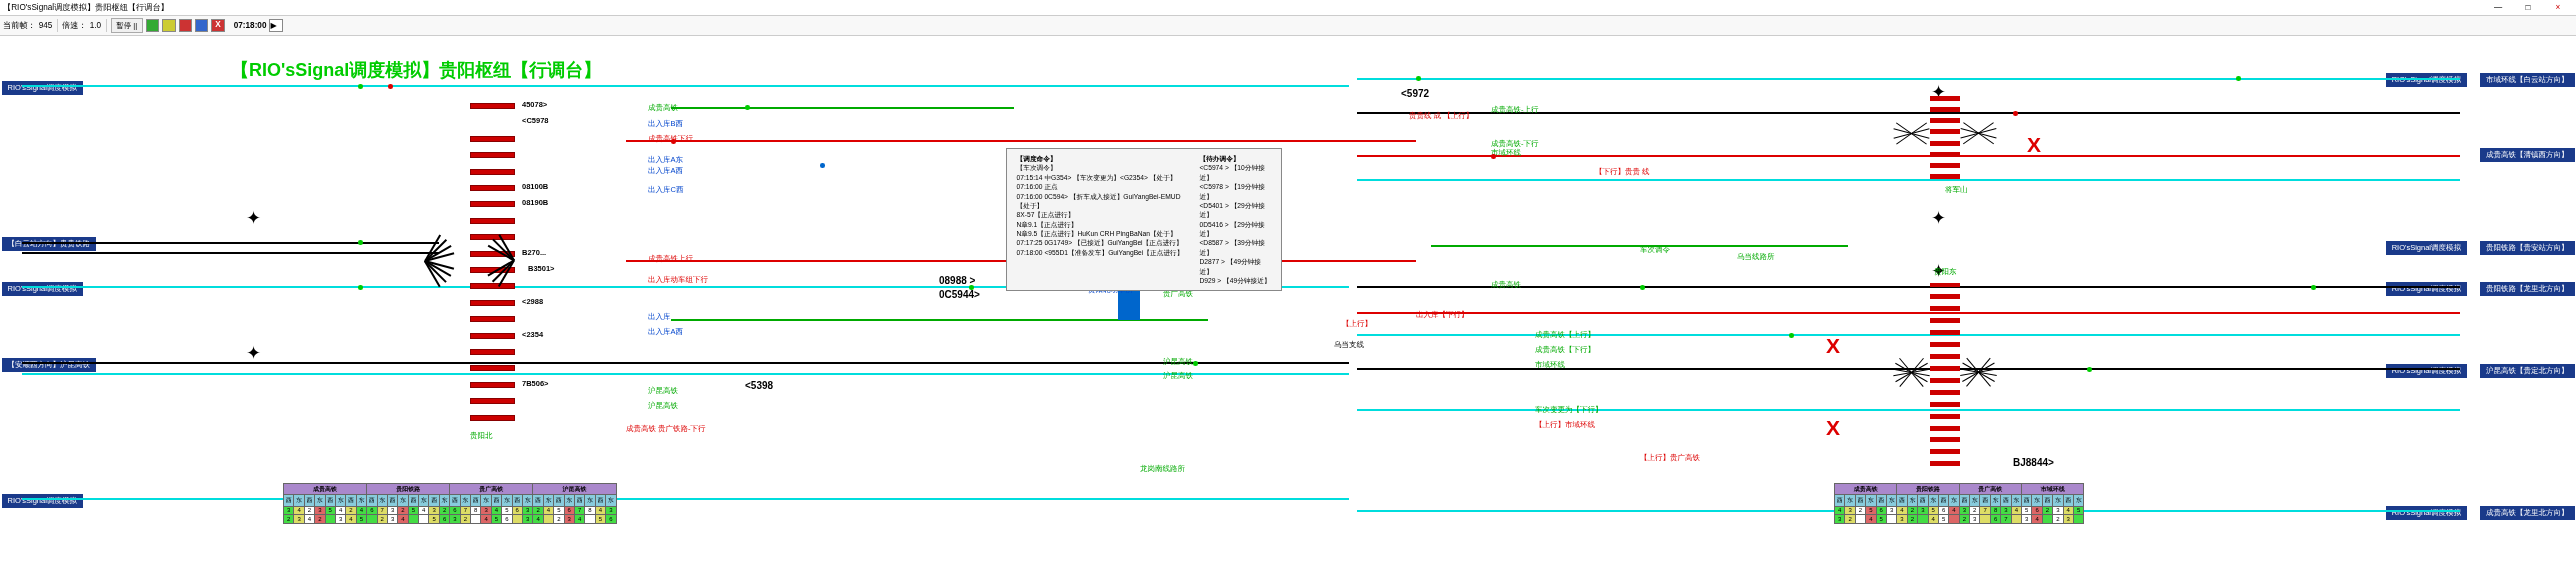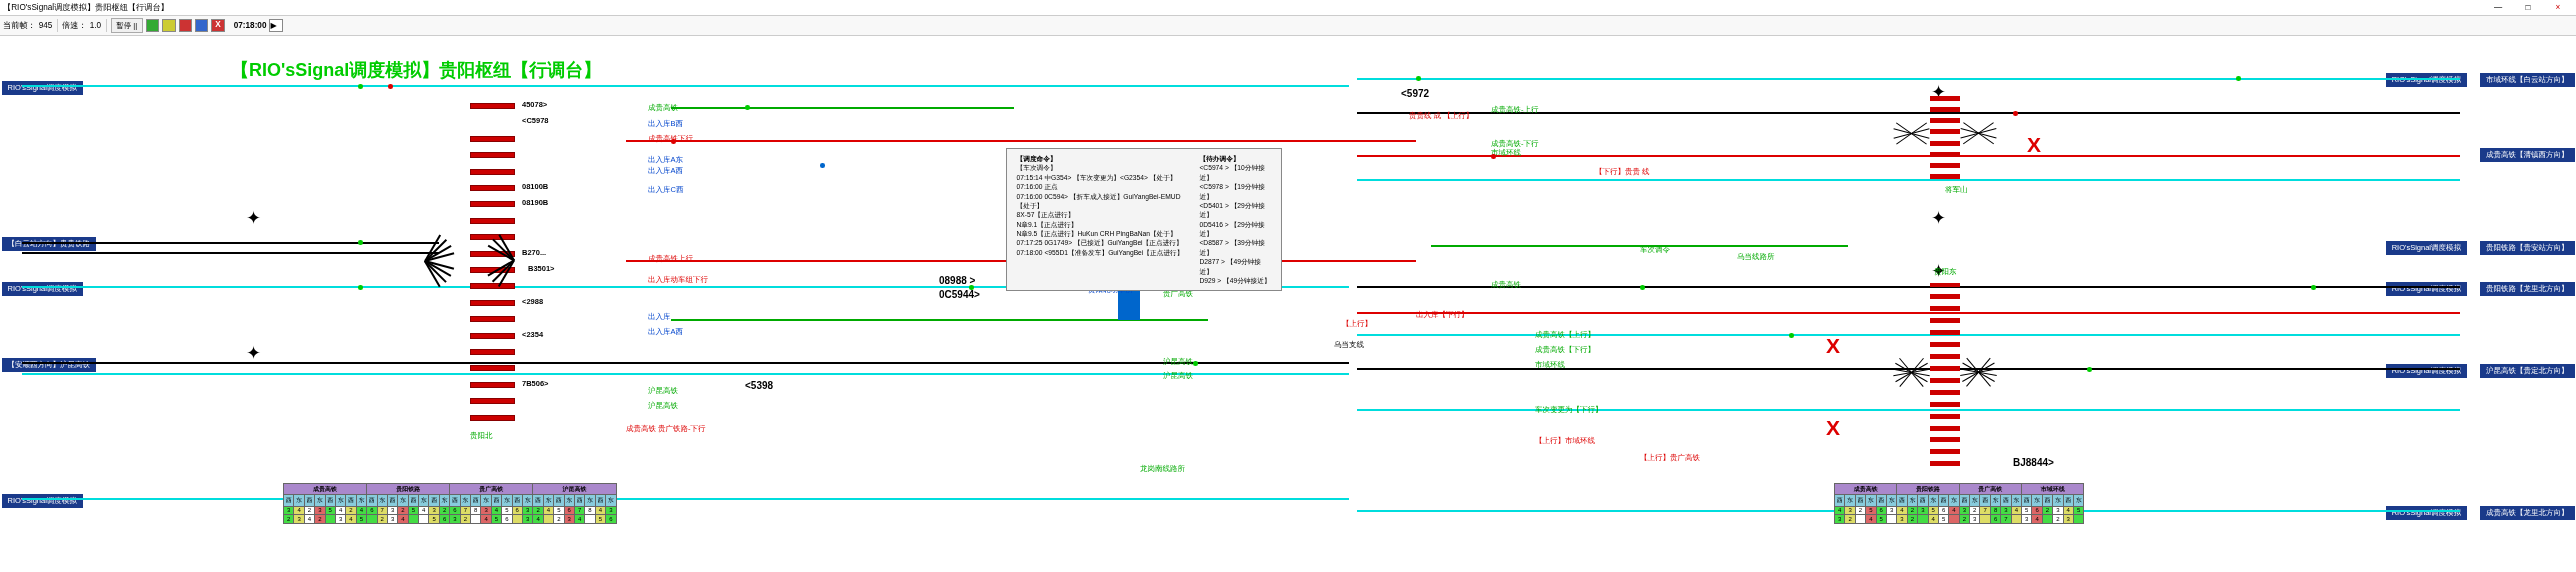--- a/index.html
+++ b/index.html
@@ -207,21 +207,21 @@
   <div class="lbl green" style="left:1491px;top:69px">成贵高铁-上行</div>
   <div class="lbl green" style="left:1491px;top:103px">成贵高铁-下行</div>
   <div class="lbl green" style="left:1491px;top:112px">市域环线</div>
   <div class="lbl red" style="left:1416px;top:274px">出入库【下行】</div>
   <div class="lbl green" style="left:1491px;top:244px">成贵高铁</div>
   <div class="lbl green" style="left:1640px;top:209px">车次调令</div>
   <div class="lbl green" style="left:1535px;top:294px">成贵高铁【上行】</div>
   <div class="lbl green" style="left:1535px;top:309px">成贵高铁【下行】</div>
   <div class="lbl green" style="left:1535px;top:324px">市域环线</div>
   <div class="lbl green" style="left:1535px;top:369px">车次变更为【下行】</div>
-  <div class="lbl red" style="left:1535px;top:400px">【上行】市域环线</div>
+  <div class="lbl red" style="left:1535px;top:384px">【上行】市域环线</div>
   <div class="lbl red" style="left:1640px;top:417px">【上行】贵广高铁</div>
   <div class="lbl red" style="left:1342px;top:283px">【上行】</div>
   <div class="lbl black" style="left:1334px;top:304px">乌当支线</div>
 
   <div class="trainlbl" style="left:745px;top:344px">&lt;5398</div>
   <div class="trainlbl" style="left:939px;top:239px">08988 &gt;</div>
   <div class="trainlbl" style="left:939px;top:253px">0C5944&gt;</div>
   <div class="trainlbl" style="left:1401px;top:52px">&lt;5972</div>
   <div class="trainlbl" style="left:2013px;top:421px">BJ8844&gt;</div>
 

